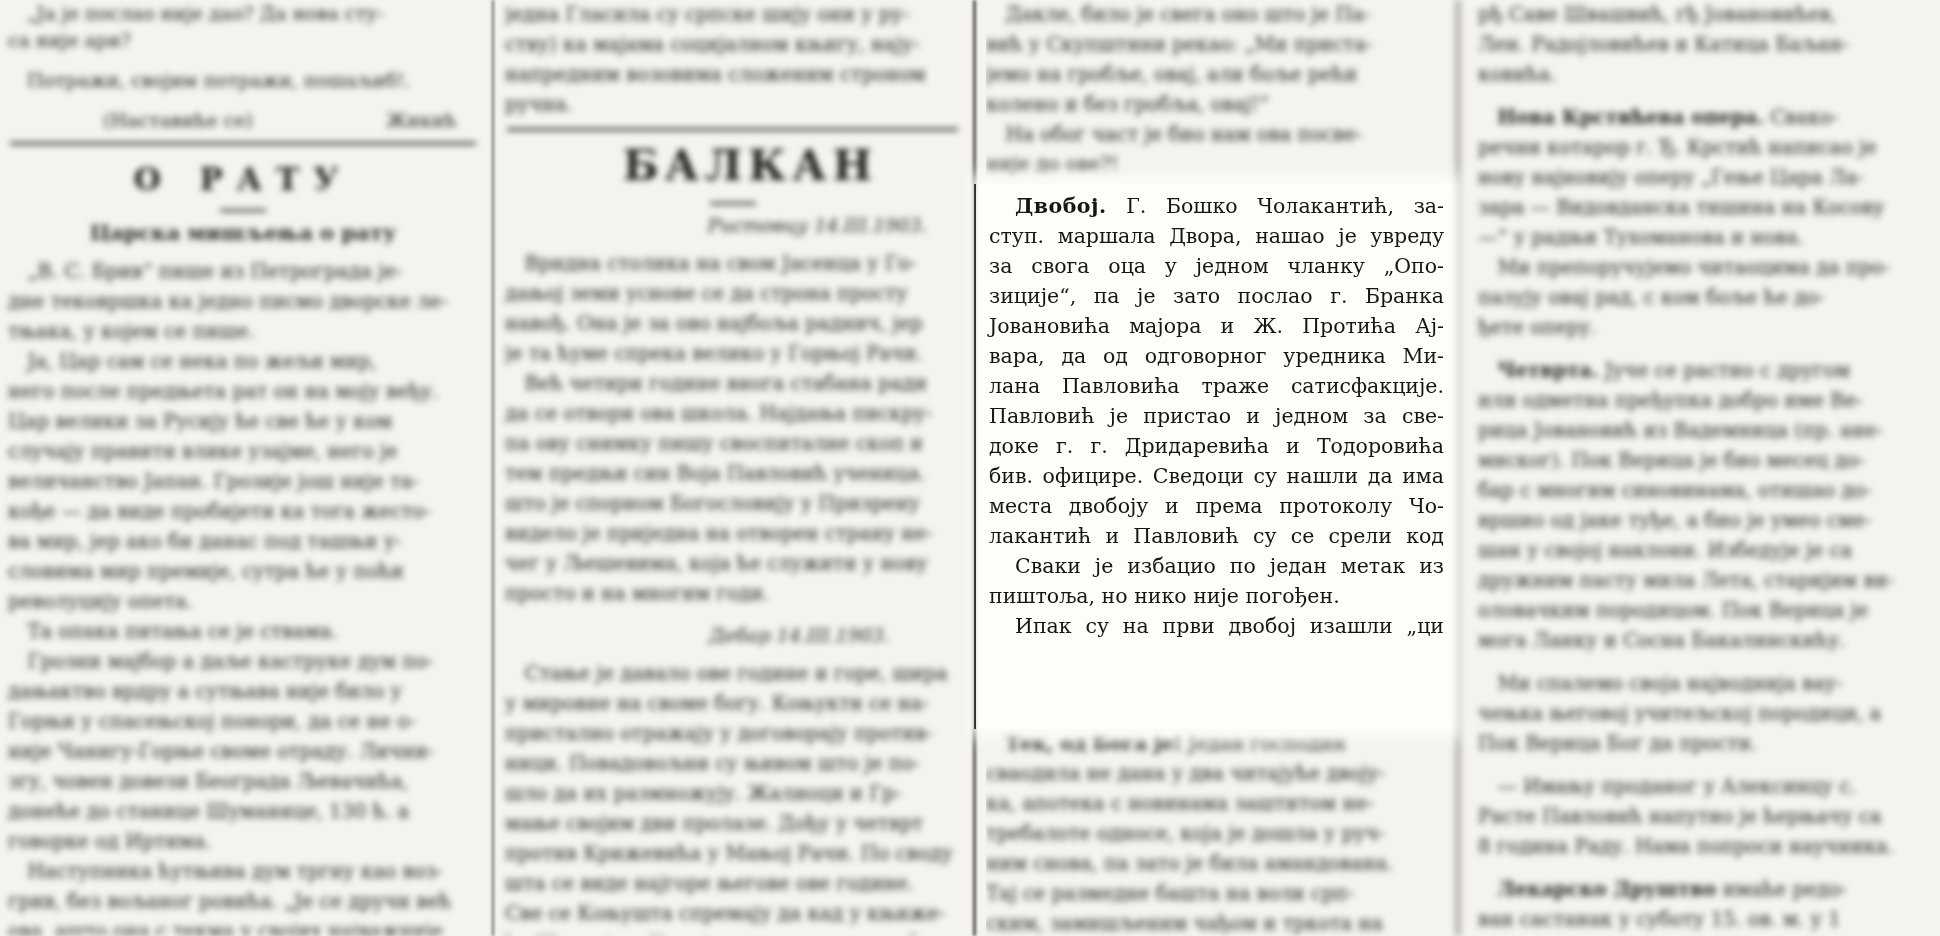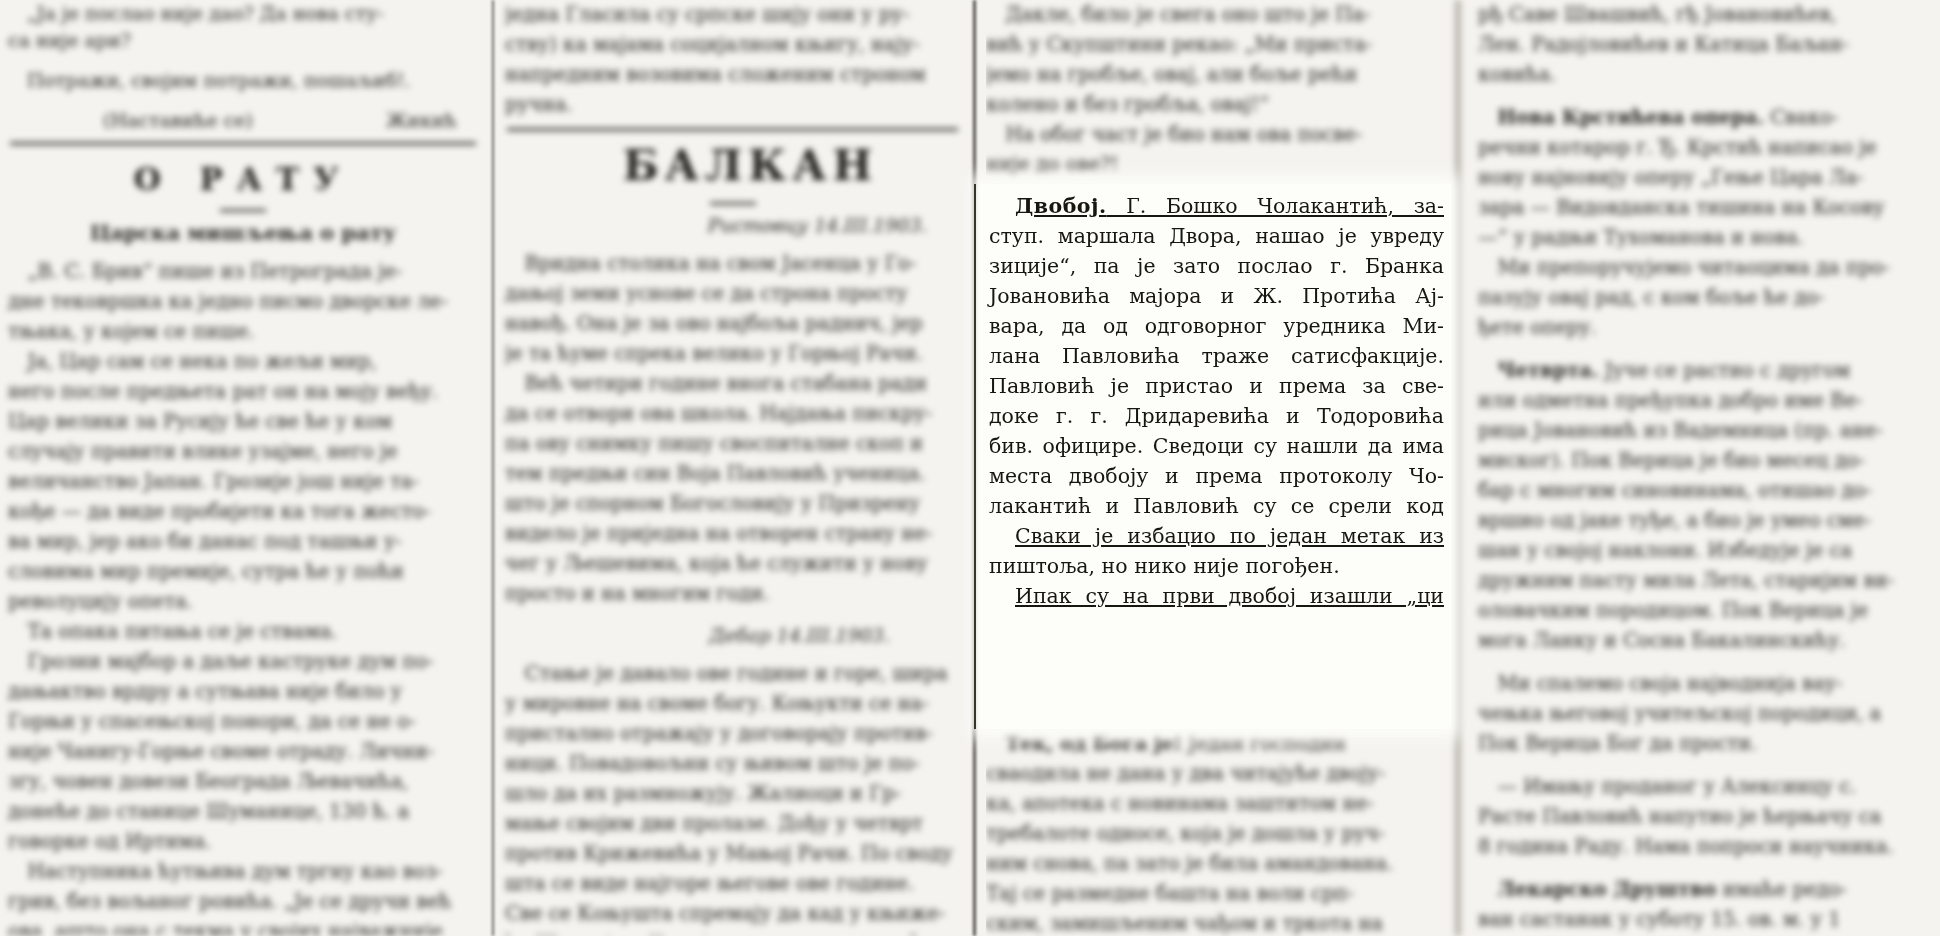--- a/index.html
+++ b/index.html
@@ -31,21 +31,21 @@
   .col3-top{position:absolute;top:0;left:0;right:0;}
   .col3-bottom{position:absolute;top:729px;left:0;right:0;}
   .focused-article{
     position:absolute;left:979px;top:184px;width:472px;height:545px;
     background:#fdfdfa;box-shadow:0 0 14px 9px rgba(252,252,249,.95);
     padding:7px 7px 0 10px;box-sizing:border-box;z-index:3;
   }
   .aline{font-size:20.5px;line-height:30px;color:#17160f;}
   .aline b{letter-spacing:.5px;}
   .jl{text-align:justify;text-align-last:justify;}
-  .ind{text-indent:26px;text-decoration:underline;}
+  .ind{text-indent:26px;}
   .vrule{position:absolute;top:0;height:936px;z-index:2;}
   .vr1{left:492px;width:2px;background:#6a675f;filter:blur(1.6px);}
   .vr2{left:973px;width:3px;background:#55524a;filter:blur(1.8px);}
   .vr2s{position:absolute;left:974px;top:184px;height:545px;width:2px;background:#37342c;z-index:4;}
   .vr3{left:1455px;width:6px;background:#b7b4ab;filter:blur(3.2px);}
 </style>
 </head>
 <body>
 
 <div class="page">
@@ -151,25 +151,26 @@
         <div class="tline">ним снова, па зато је била амандована.</div>
         <div class="tline">Тај се размедне башта на воли срп-</div>
         <div class="tline">ским, замишљеним чађом и тркота на</div>
       </div>
     </div>
 
   <section class="focused-article">
     <div class="article-lines">
         <div class="aline jl ind"><b>Двобој.</b> Г. Бошко Чолакантић, за-</div>
         <div class="aline jl">ступ. маршала Двора, нашао је увреду</div>
+        <div class="aline jl">за свога оца у једном чланку „Опо-</div>
         <div class="aline jl">зиције“, па је зато послао г. Бранка</div>
         <div class="aline jl">Јовановића мајора и Ж. Протића Ај-</div>
         <div class="aline jl">вара, да од одговорног уредника Ми-</div>
         <div class="aline jl">лана Павловића траже сатисфакције.</div>
-        <div class="aline jl">Павловић је пристао и према за све-</div>
+        <div class="aline jl">Павловић је пристао и једном за све-</div>
         <div class="aline jl">доке г. г. Дридаревића и Тодоровића</div>
         <div class="aline jl">бив. официре. Сведоци су нашли да има</div>
         <div class="aline jl">места двобоју и према протоколу Чо-</div>
         <div class="aline jl">лакантић и Павловић су се срели код</div>
         <div class="aline jl ind">Сваки је избацио по један метак из</div>
         <div class="aline">пиштоља, но нико није погођен.</div>
         <div class="aline jl ind">Ипак су на први двобој изашли „ци</div>
       </div>
   </section>
 

